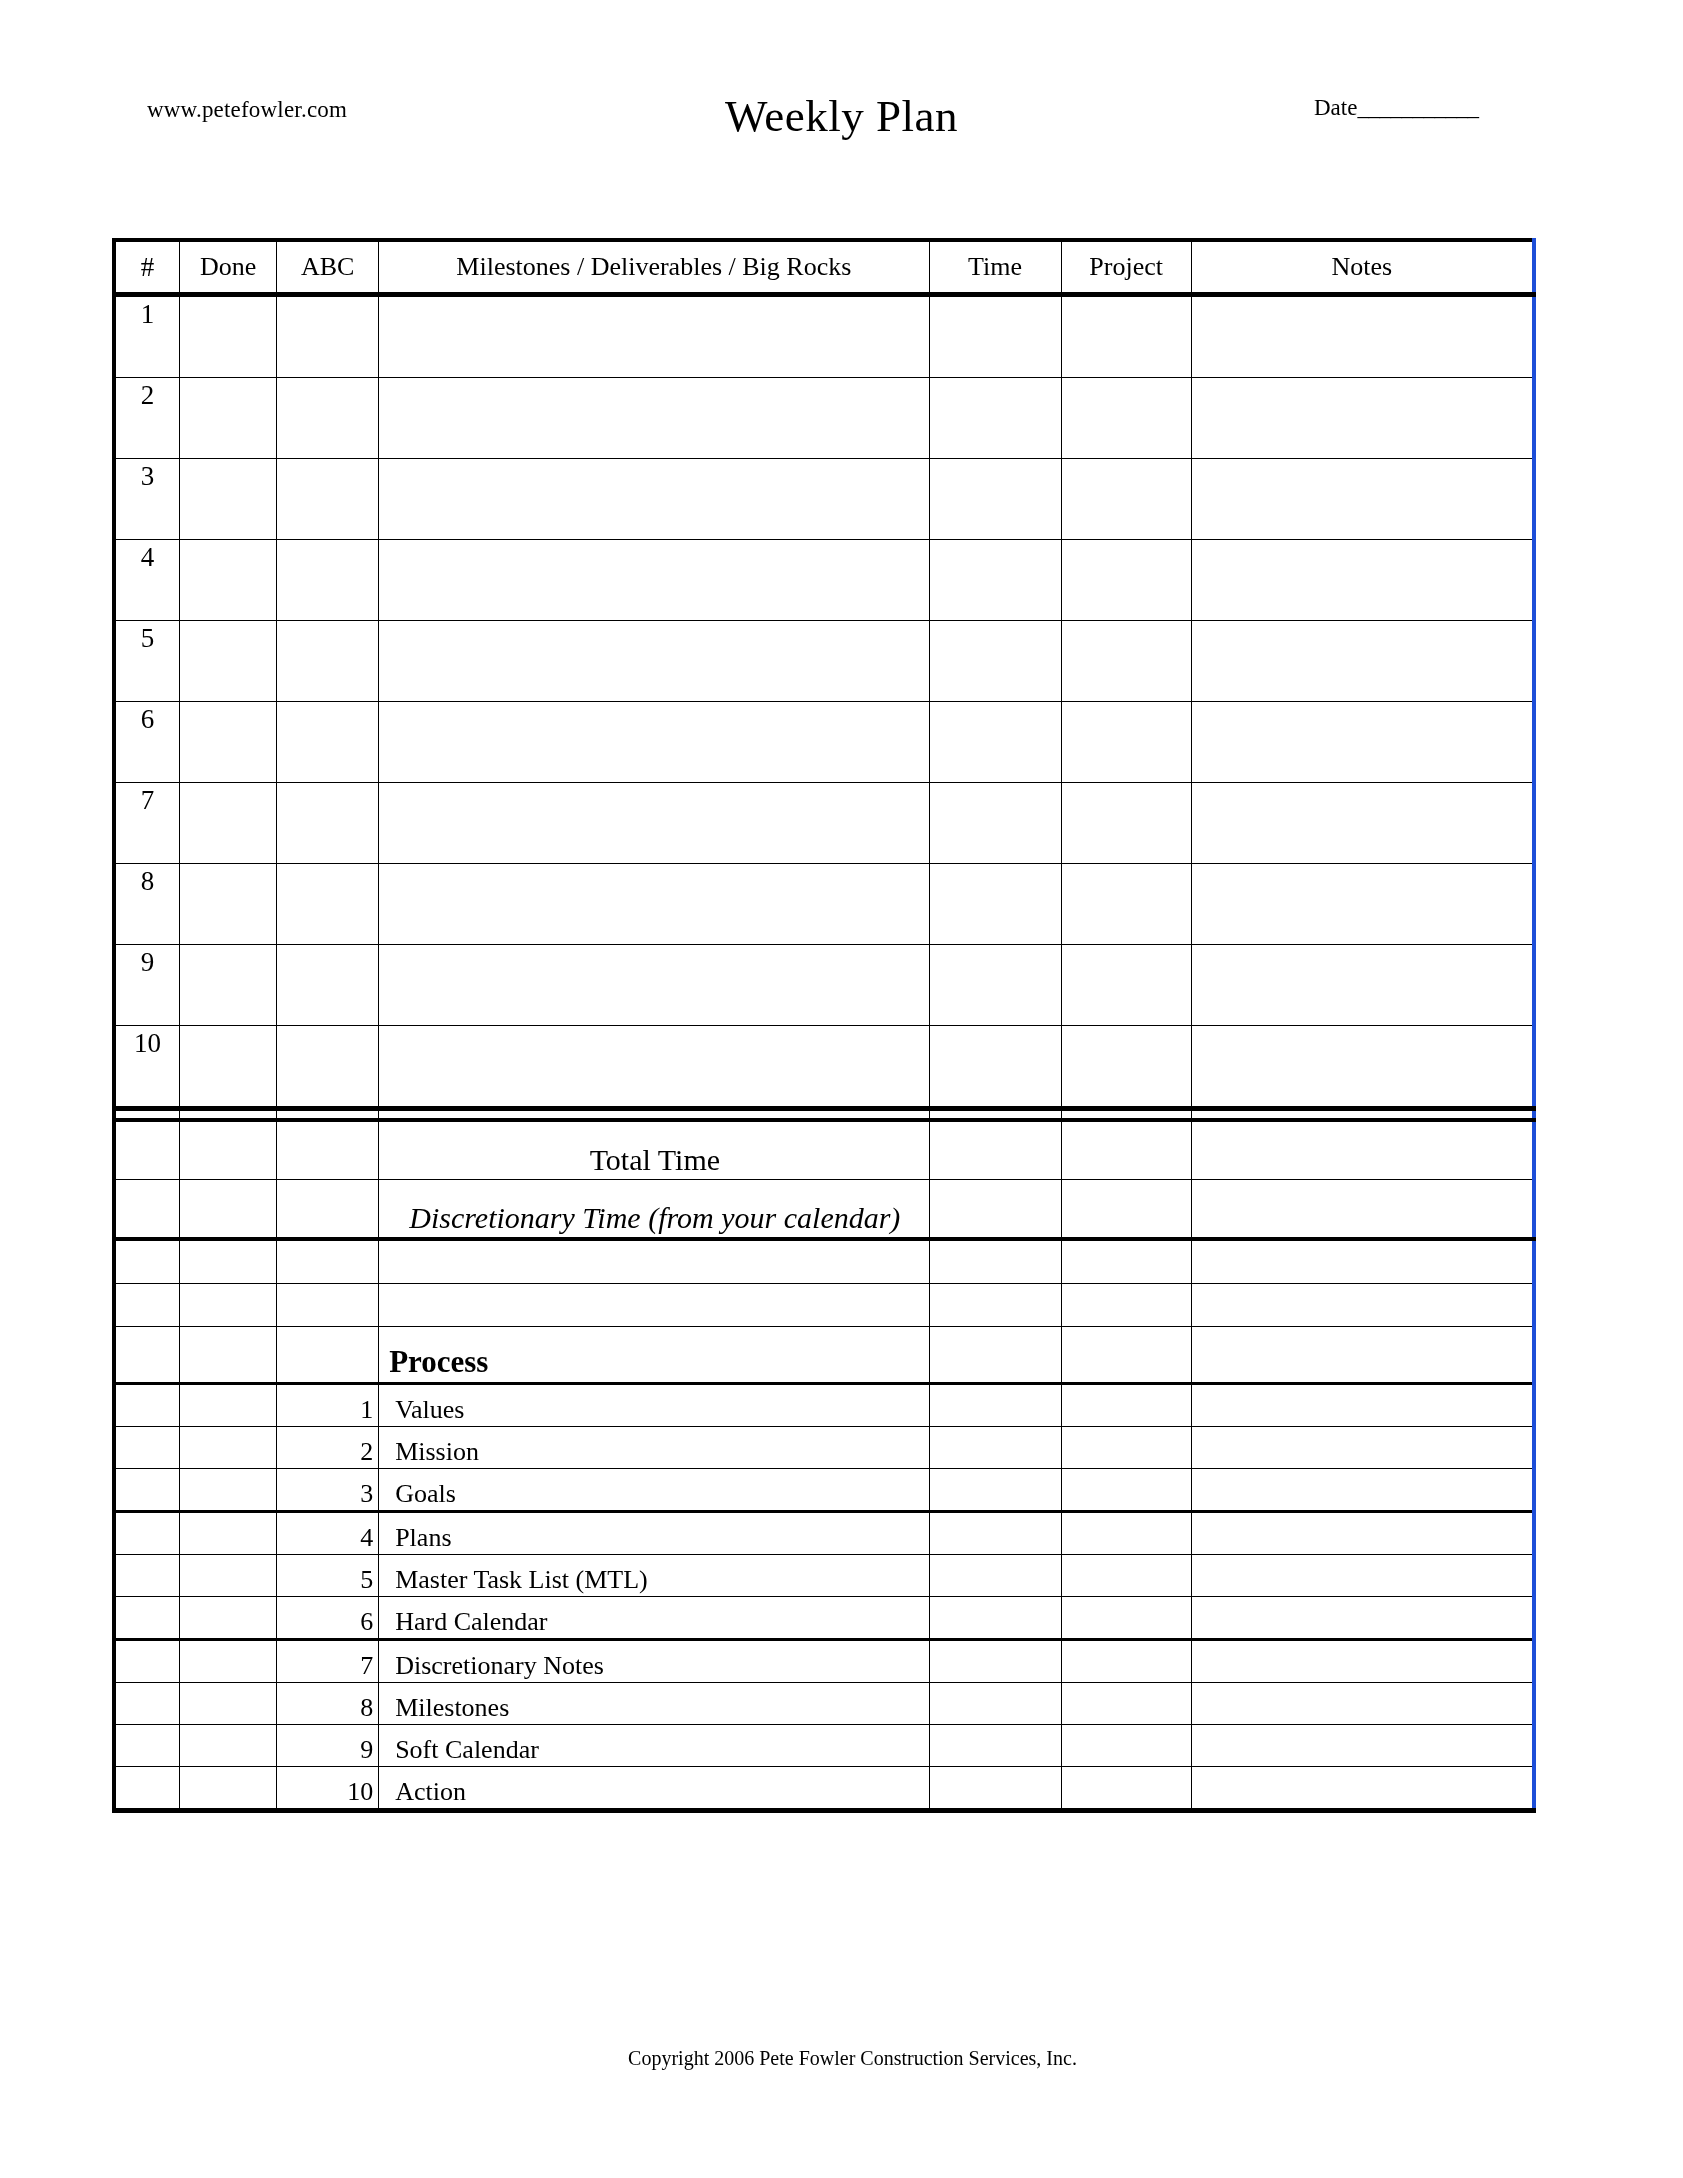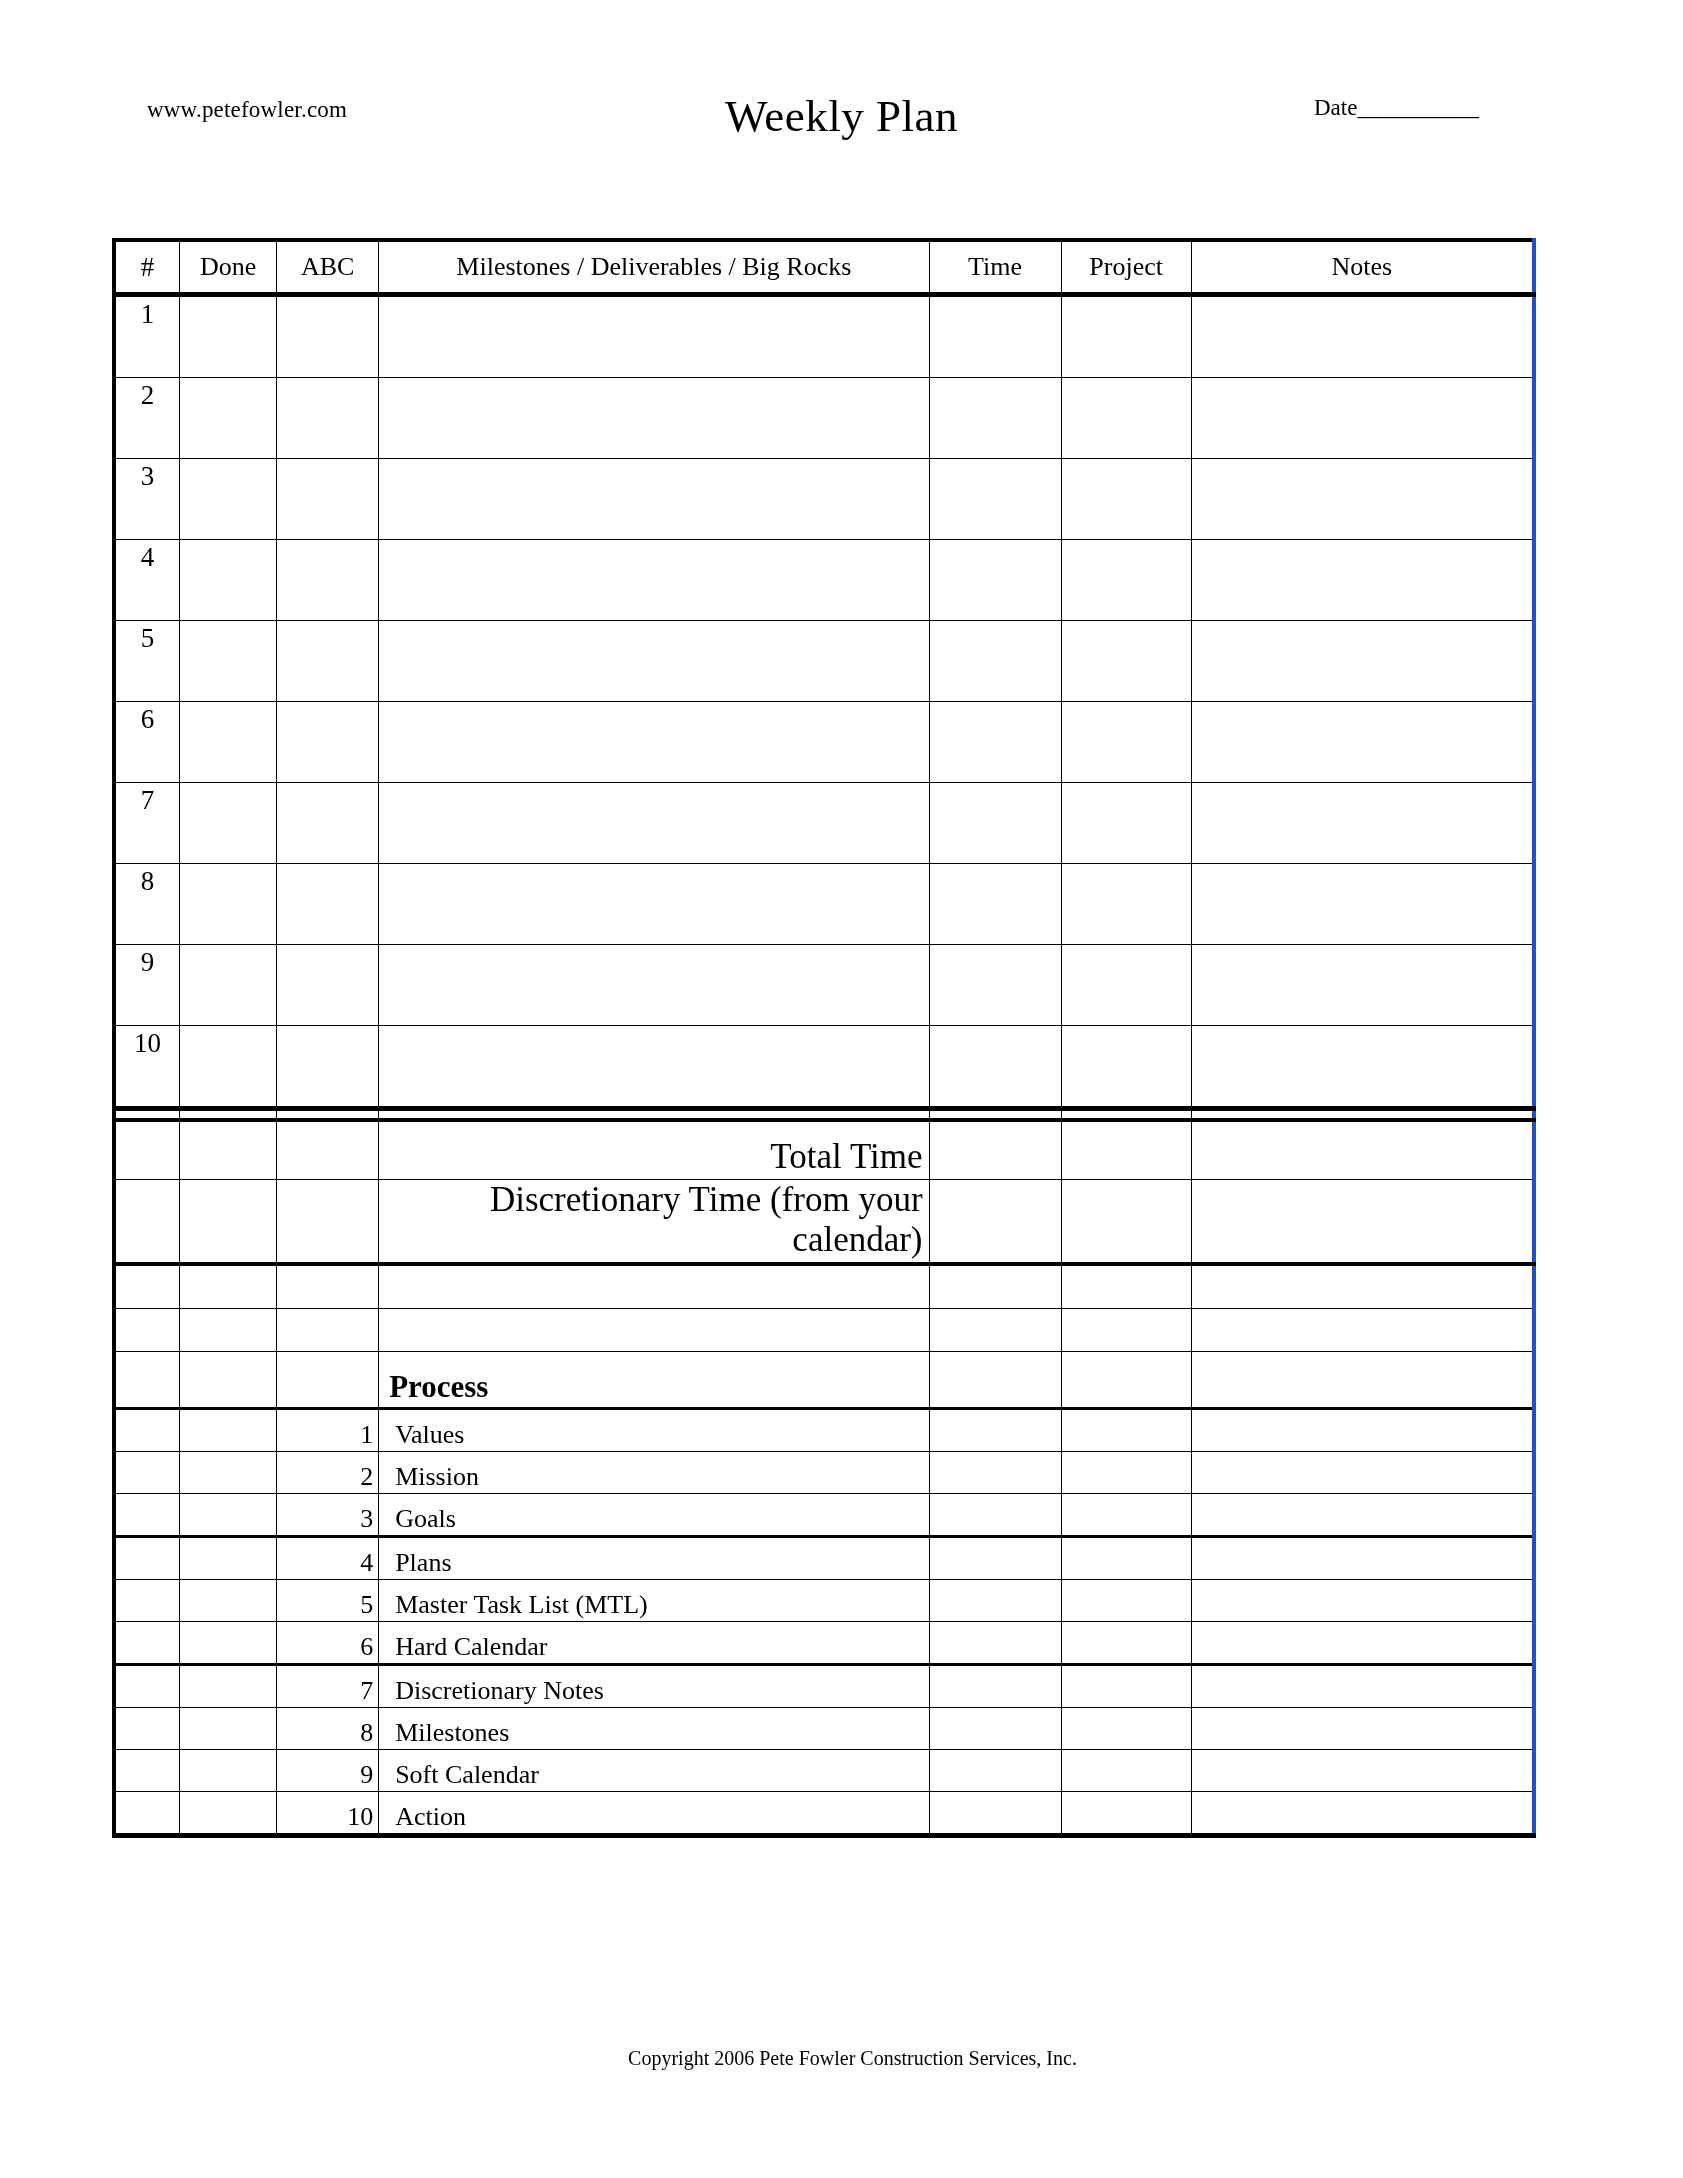--- a/index.html
+++ b/index.html
@@ -122,26 +122,27 @@
     background: #ffffff;
   }
 
   
   tr.sum-row td {
     height: 55px;
     vertical-align: bottom;
     padding-bottom: 2px;
   }
   tr.sum-row td.c-mile {
-    font-size: 35px;
-    text-align: right;
+    font-size: 30px;
+    text-align: center;
     padding-left: 8px;
   }
   tr.sum-row.sum-last td {
     border-bottom: 4px solid #000;
+    font-style: italic;
   }
 
   
   tr.blank-row td { height: 42px; }
 
   
   tr.process-row td {
     height: 53px;
     vertical-align: bottom;
     padding-bottom: 2px;

